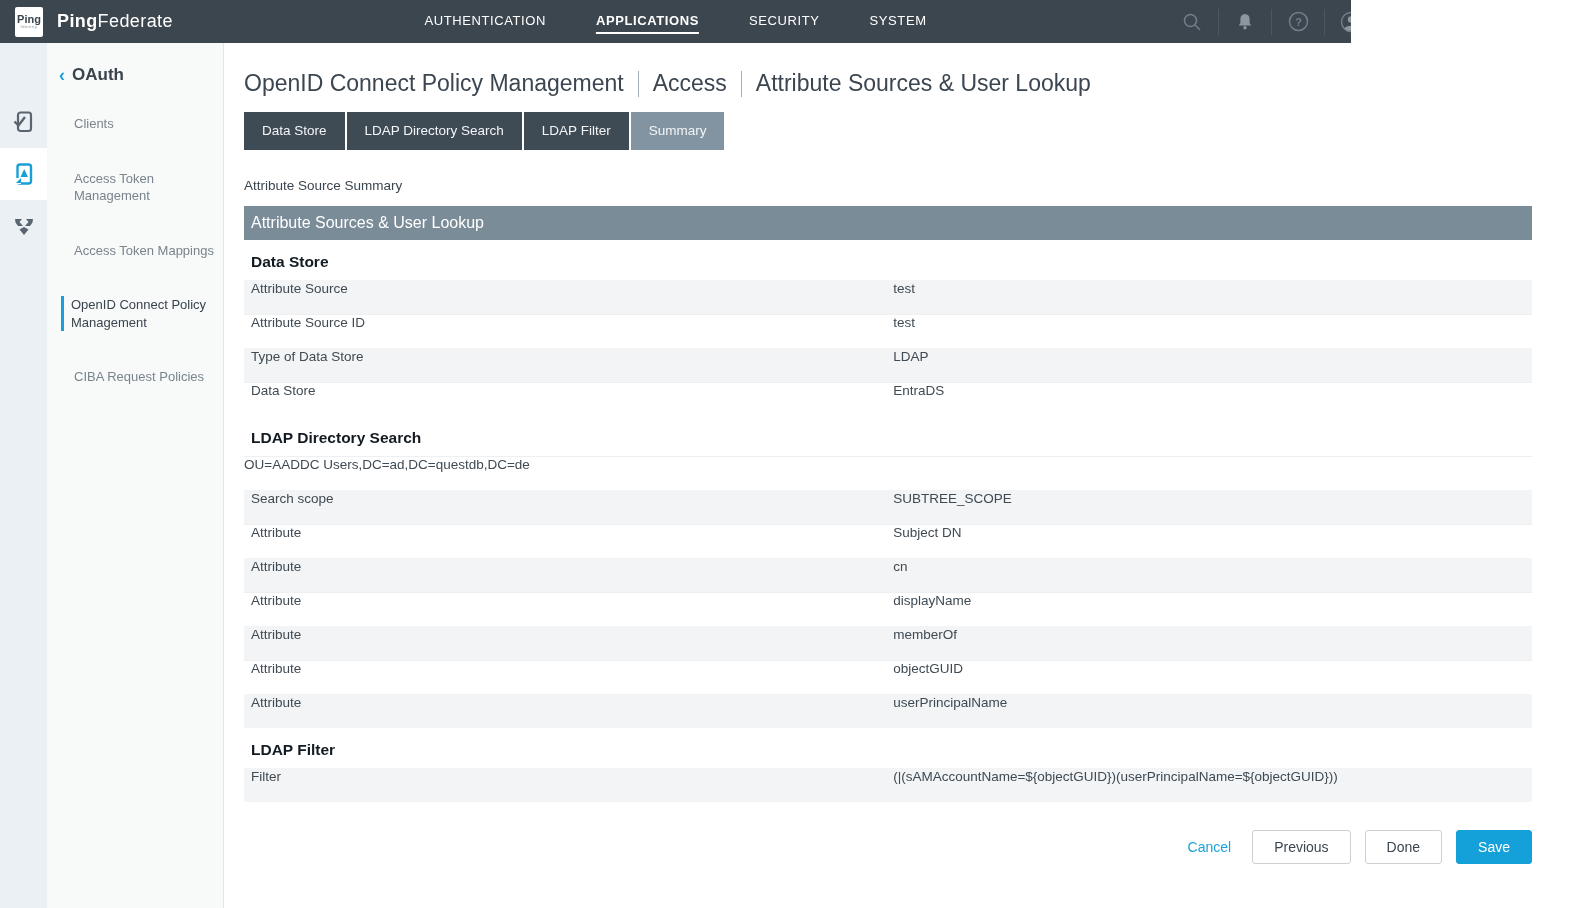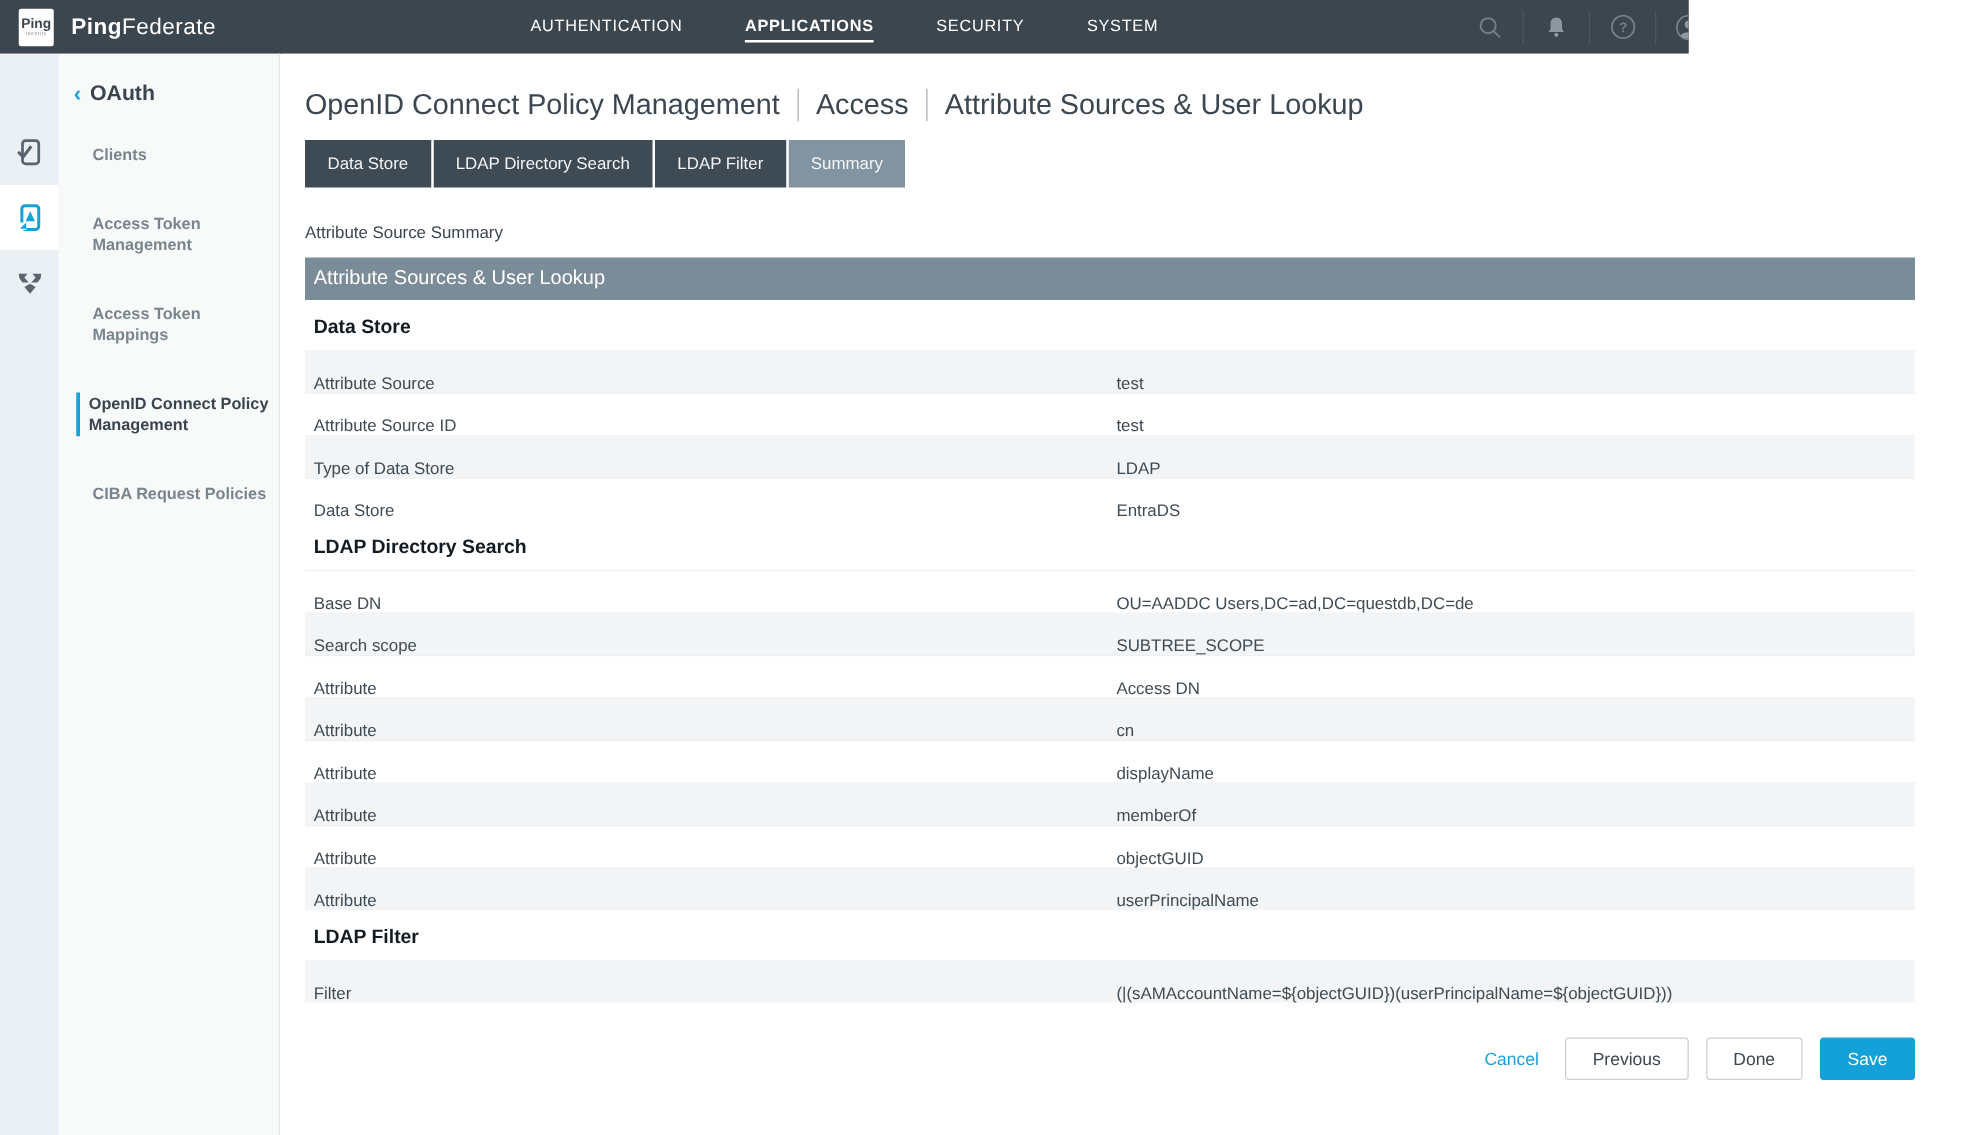--- a/index.html
+++ b/index.html
@@ -38,21 +38,21 @@
   
   .sidebar { position:absolute; left:47px; top:43px; width:177px; height:865px;
     background:#F8F9F9; border-right:1px solid #E3E6E8; }
   .sidebar-head { display:flex; align-items:center; margin:22px 0 0 12px;
     cursor:pointer; }
   .sidebar-head .chev { color:#1A9FD9; font-size:18px; margin-right:7px;
     line-height:1; font-weight:bold; }
   .sidebar-head .sec-title { color:#3A444E; font-size:17px; font-weight:bold;text-align:center; }
   .side-items { margin-top:30px; }
   .side-item { margin:0 6px 37px 14px; padding-left:10px; font-size:13px;
-    font-weight:bold; color:#79848D; line-height:1.35; cursor:pointer;
+    font-weight:normal; color:#79848D; line-height:1.35; cursor:pointer;
     border-left:3px solid transparent; }
   .side-item.active { color:#3A444E; border-left:3px solid #1A9FD9;
     padding-left:7px; }
 
   
   .main { position:absolute; left:225px; top:43px; width:1364px; height:865px;
     background:#fff; padding:0 57px 0 19px; overflow:hidden; }
   .page-title { margin-top:27px; font-size:23px; color:#3C4650;
     display:flex; align-items:center; }
   .page-title .crumb { white-space:nowrap; }
@@ -64,21 +64,21 @@
     white-space:nowrap; }
   .tab.active { background:#8294A1; }
 
   .summary-label { margin-top:28px; font-size:13.5px; color:#3C4650; }
 
   .panel { margin-top:13px; }
   .panel-header { height:34px; line-height:34px; background:#7B8C99;
     color:#FFFFFF; font-size:16px; padding-left:7px; }
   .section-heading { padding:13px 0 9px 7px; font-size:15.5px; font-weight:bold;
     color:#131B22; }
-  .row { display:flex; height:34px; align-items:flex-end; font-size:13.5px;
+  .row { display:flex; height:34px; align-items:flex-start; font-size:13.5px;
     color:#3F4A53; border-top:1px solid #EDEFF0; }
   .row.shade { background:#F2F4F5; border-top:1px solid #F2F4F5; }
   .row .cell-label { flex:0 0 50.4%; padding-left:7px; }
   .row .cell-value { flex:1; }
 
   .footer { margin-top:28px; display:flex; justify-content:flex-end;
     align-items:center; }
   .link-btn { color:#1BA2DB; font-size:14px; cursor:pointer; margin-right:7px; }
   .btn { height:34px; padding:0 21px; background:#fff; border:1px solid #CBD0D4;
     border-radius:3px; font-size:14px; color:#3C4650; margin-left:14px;
@@ -203,30 +203,29 @@
         <div class="row shade">
           <div class="cell-label">Type of Data Store</div>
           <div class="cell-value">LDAP</div>
         </div>
         <div class="row">
           <div class="cell-label">Data Store</div>
           <div class="cell-value">EntraDS</div>
         </div>
         <div class="section-heading">LDAP Directory Search</div>
         <div class="row">
-          <div class="cell-label">Base DN</div>
           <div class="cell-value">OU=AADDC Users,DC=ad,DC=questdb,DC=de</div>
         </div>
         <div class="row shade">
           <div class="cell-label">Search scope</div>
           <div class="cell-value">SUBTREE_SCOPE</div>
         </div>
         <div class="row">
           <div class="cell-label">Attribute</div>
-          <div class="cell-value">Access DN</div>
+          <div class="cell-value">Subject DN</div>
         </div>
         <div class="row shade">
           <div class="cell-label">Attribute</div>
           <div class="cell-value">cn</div>
         </div>
         <div class="row">
           <div class="cell-label">Attribute</div>
           <div class="cell-value">displayName</div>
         </div>
         <div class="row shade">

